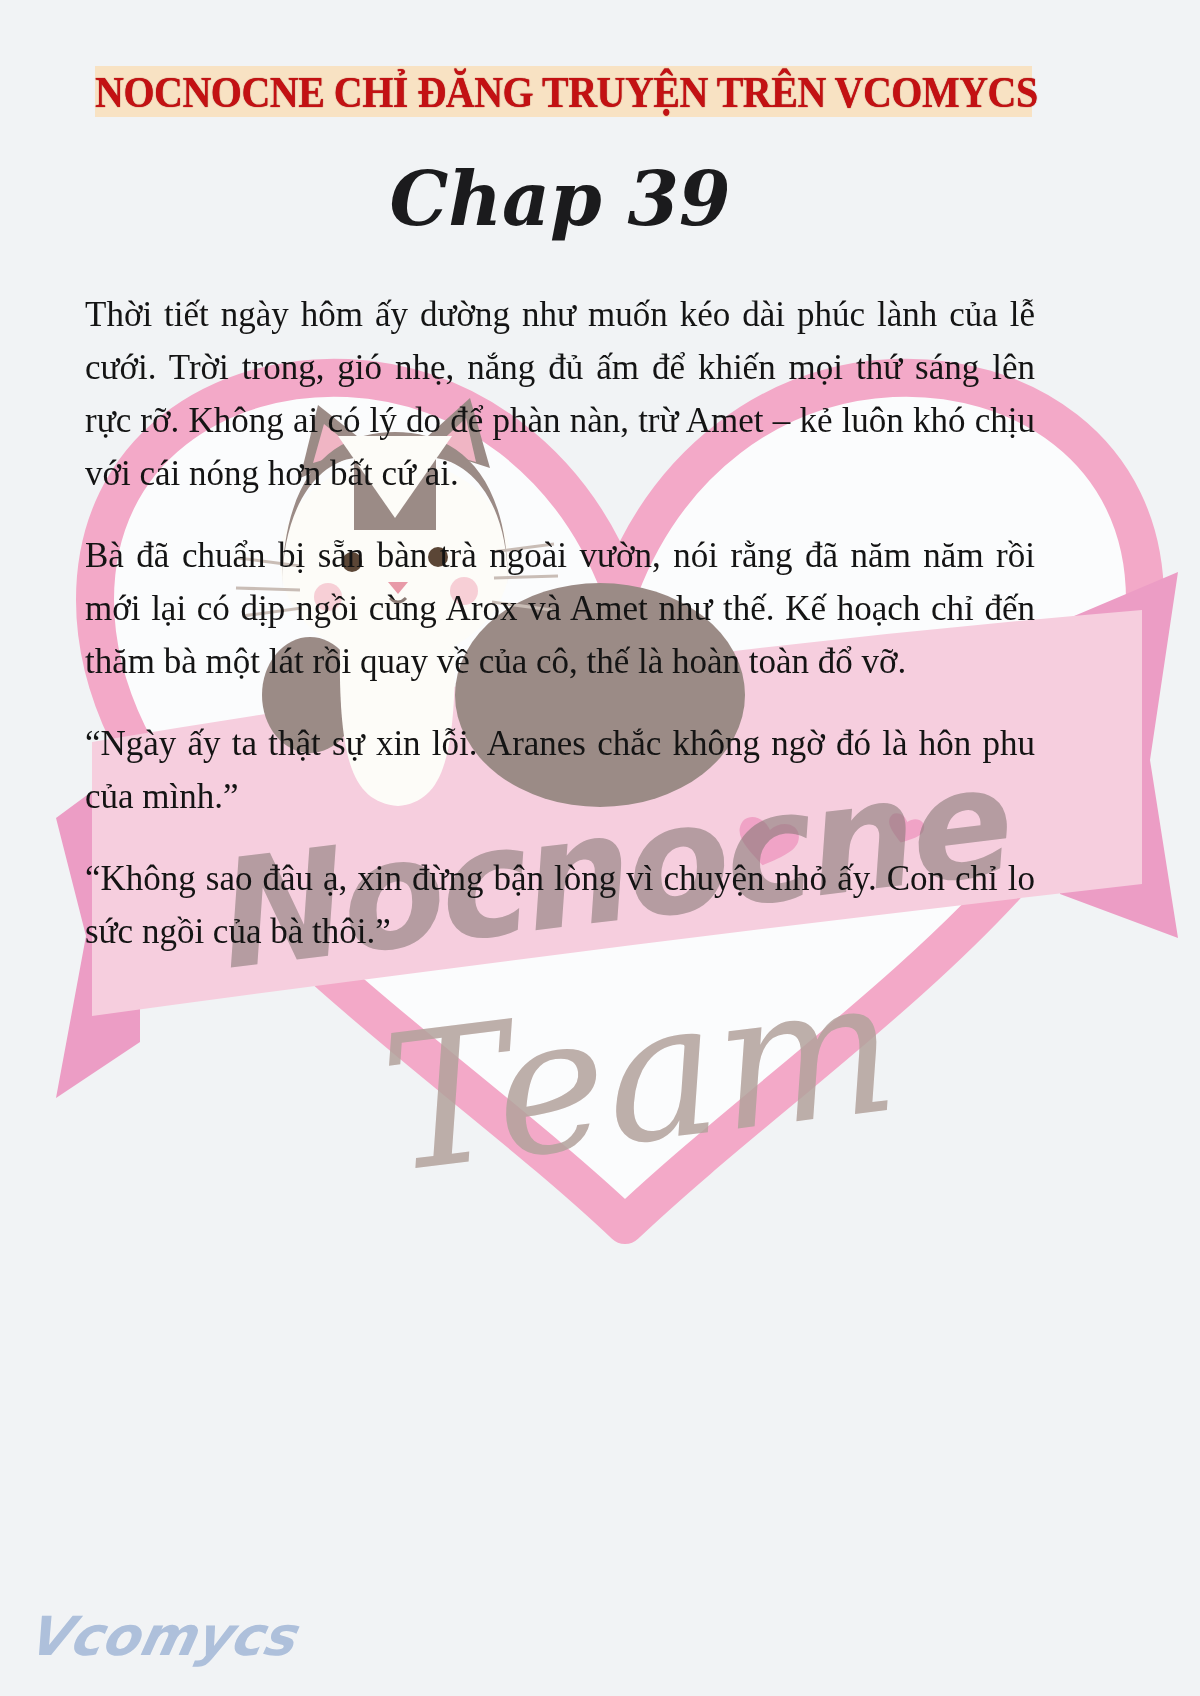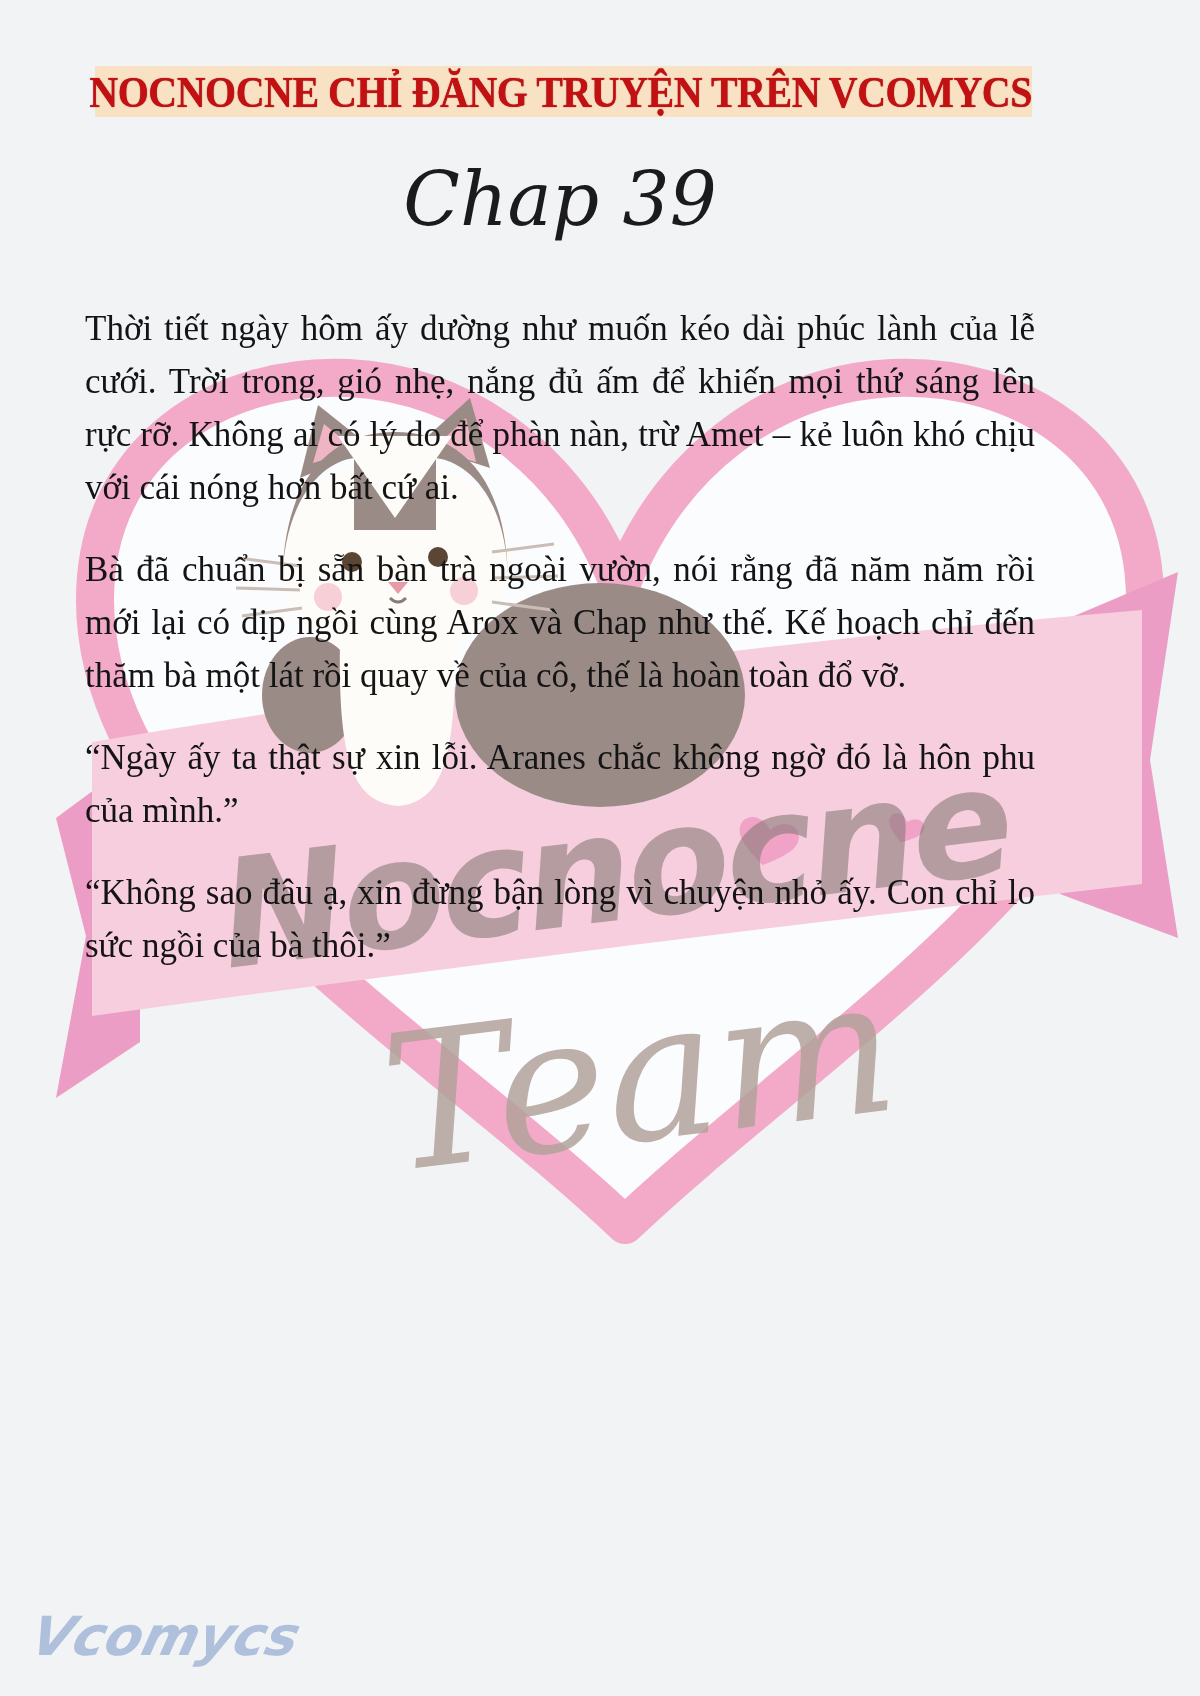--- a/index.html
+++ b/index.html
@@ -8,43 +8,43 @@
     width:1200px;height:1696px;
     background:#f1f3f5;
     overflow:hidden;
     font-family:"Liberation Serif", serif;
   }
   .watermark{position:absolute;left:0;top:0;z-index:0;}
   .content{position:absolute;left:0;top:0;width:1200px;z-index:2;}
   .header-strip{
     position:absolute;left:95px;top:66px;width:937px;height:51px;
     background:#f8e2c3;
-    display:flex;align-items:center;justify-content:flex-end;
+    display:flex;align-items:center;justify-content:flex-start;
   }
   .header-strip span{
     display:inline-block;
     font-family:"Liberation Serif", serif;
     font-weight:bold;font-size:40px;color:#c31113;
     letter-spacing:-0.5px;white-space:nowrap;
     transform:scaleY(1.12);
     text-shadow:0 0 1px #8c0d0d;
   }
   .chapter-title{
     position:absolute;top:156px;left:85px;width:950px;margin:0;
     text-align:center;
     font-family:"DejaVu Serif", serif;
-    font-style:italic;font-weight:normal;
+    font-style:italic;font-weight:bold;
     font-size:74px;color:#1b1b1d;
   }
   .body-text{
     position:absolute;top:288px;left:85px;width:950px;
     font-size:35px;line-height:53px;color:#141414;
     text-align:justify;
   }
-  .body-text p{margin:14px 0 29px 0;}
+  .body-text p{margin:0 0 29px 0;}
 </style>
 </head>
 <body>
 
 <div class="page">
 
   <svg class="watermark" width="1200" height="1696" viewBox="0 0 1200 1696">
 
     <path d="M 625 1225 C 430 1040 95 845 95 600 C 95 448 222 372 348 378 C 468 384 572 462 620 588 C 668 462 772 384 892 378 C 1018 372 1145 448 1145 600 C 1145 845 820 1040 625 1225 Z" fill="#fbfcfd" stroke="#f3a9c8" stroke-width="38" stroke-linejoin="round"></path>
 
@@ -93,19 +93,19 @@
   <div class="content">
 
     <div class="header-strip">
       <span>NOCNOCNE CHỈ ĐĂNG TRUYỆN TRÊN VCOMYCS</span>
     </div>
 
     <h1 class="chapter-title">Chap 39</h1>
 
     <div class="body-text">
       <p>Thời tiết ngày hôm ấy dường như muốn kéo dài phúc lành của lễ cưới. Trời trong, gió nhẹ, nắng đủ ấm để khiến mọi thứ sáng lên rực rỡ. Không ai có lý do để phàn nàn, trừ Amet – kẻ luôn khó chịu với cái nóng hơn bất cứ ai.</p>
-      <p>Bà đã chuẩn bị sẵn bàn trà ngoài vườn, nói rằng đã năm năm rồi mới lại có dịp ngồi cùng Arox và Chap như thế. Kế hoạch chỉ đến thăm bà một lát rồi quay về của cô, thế là hoàn toàn đổ vỡ.</p>
+      <p>Bà đã chuẩn bị sẵn bàn trà ngoài vườn, nói rằng đã năm năm rồi mới lại có dịp ngồi cùng Arox và Amet như thế. Kế hoạch chỉ đến thăm bà một lát rồi quay về của cô, thế là hoàn toàn đổ vỡ.</p>
       <p>“Ngày ấy ta thật sự xin lỗi. Aranes chắc không ngờ đó là hôn phu của mình.”</p>
       <p>“Không sao đâu ạ, xin đừng bận lòng vì chuyện nhỏ ấy. Con chỉ lo sức ngồi của bà thôi.”</p>
     </div>
 
   </div>
 </div>
 
 </body></html>

